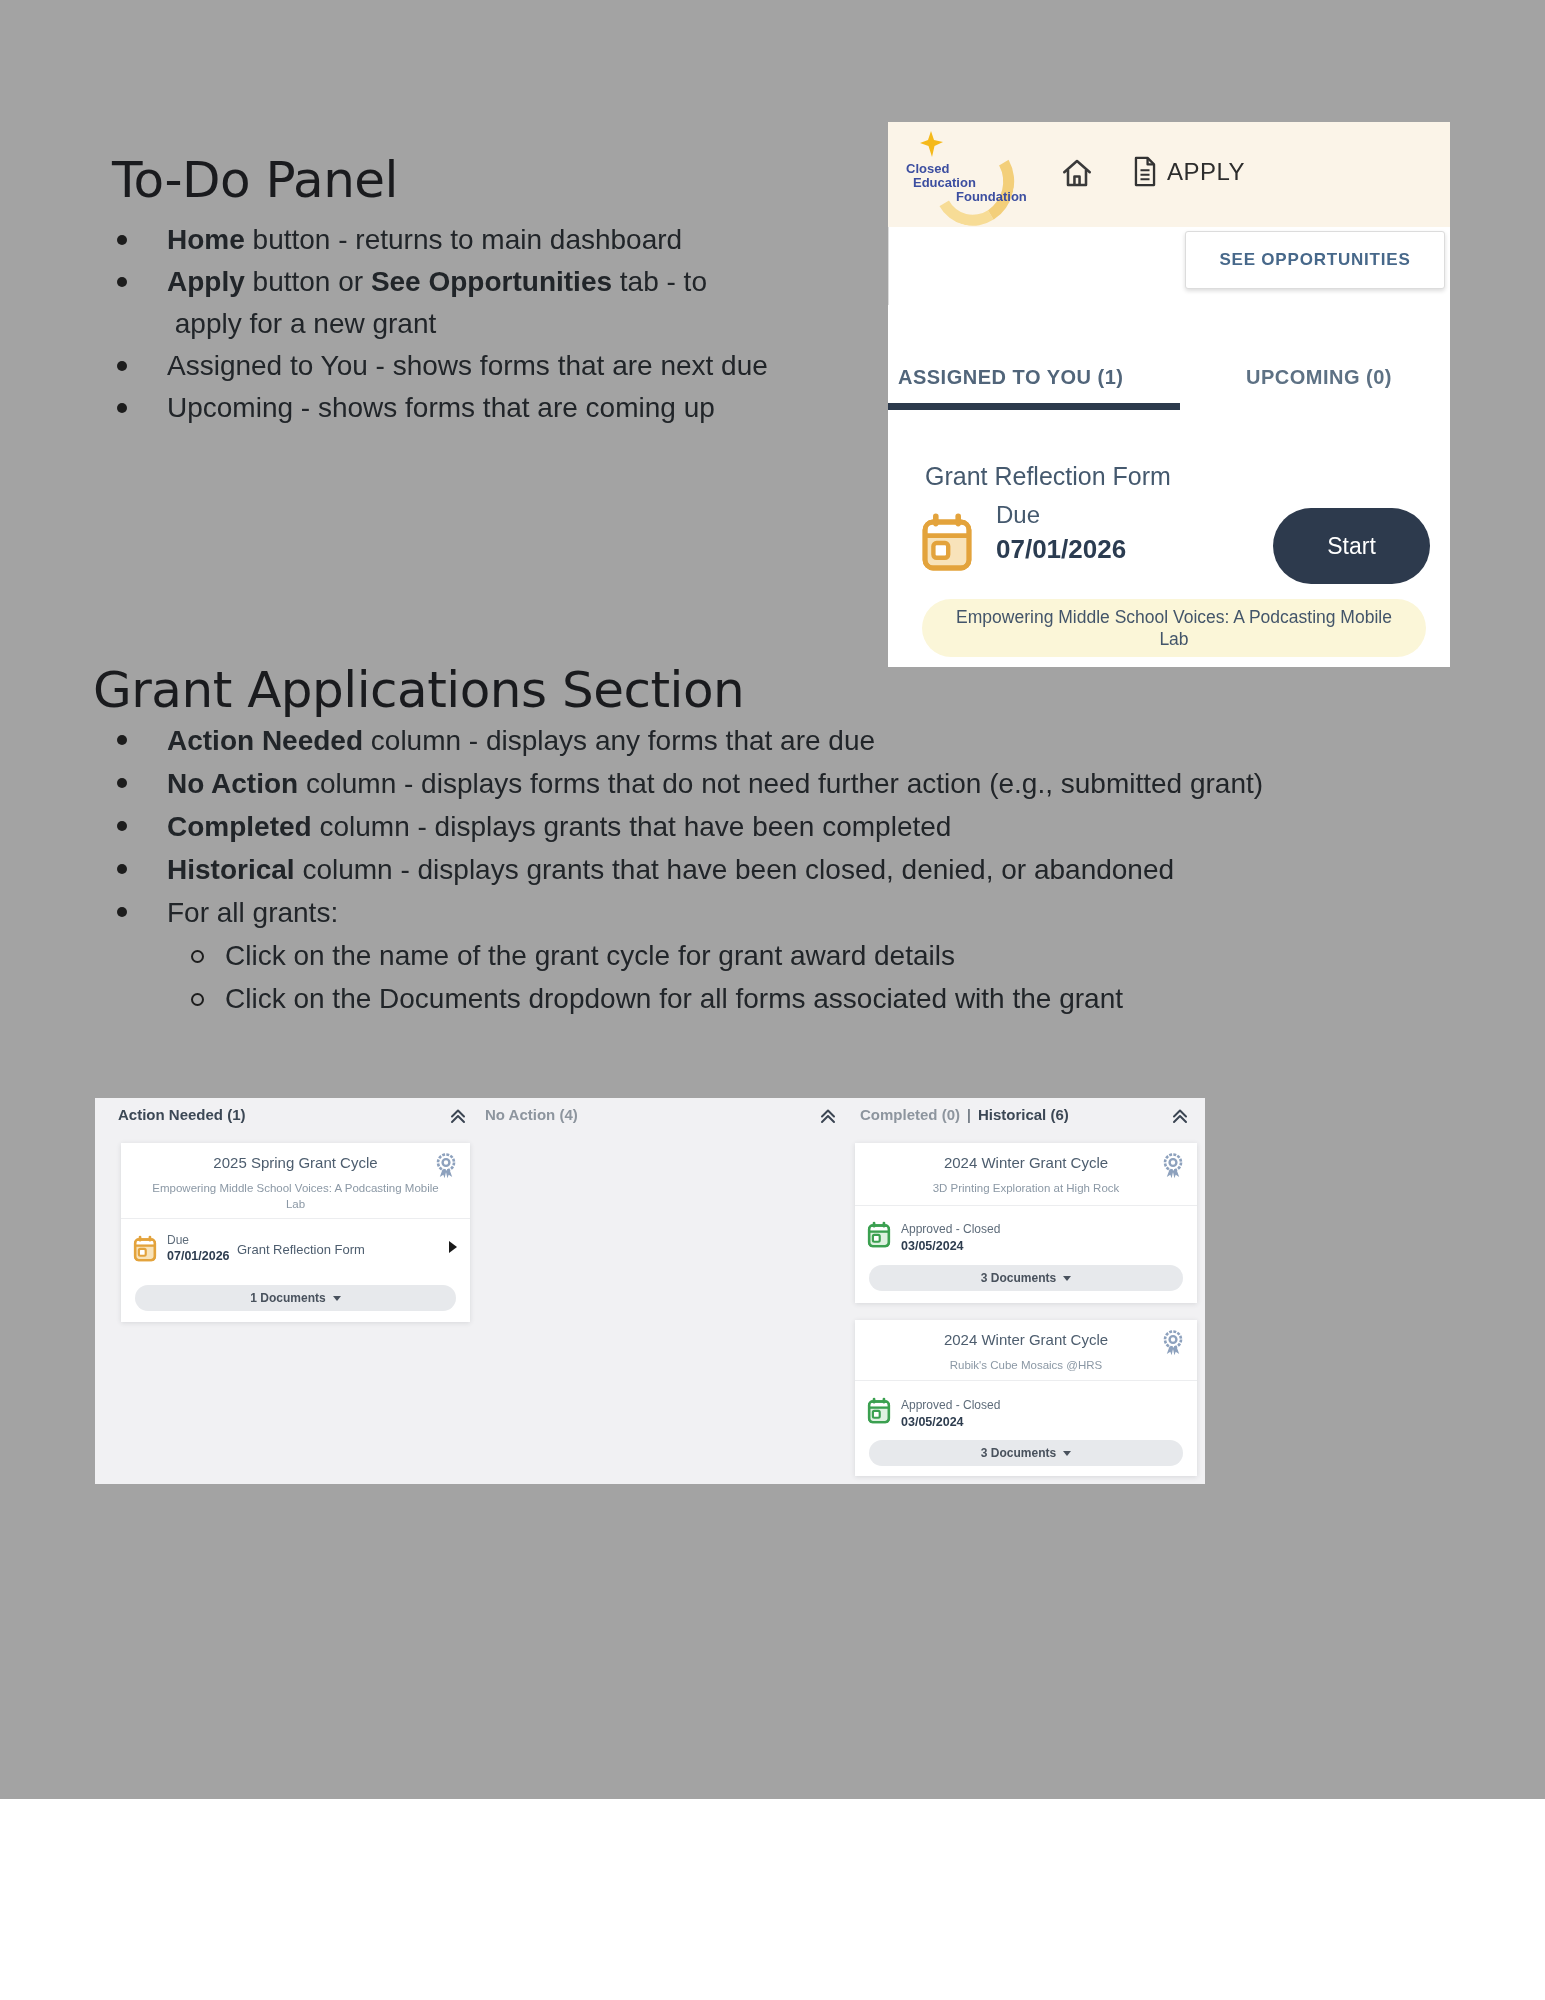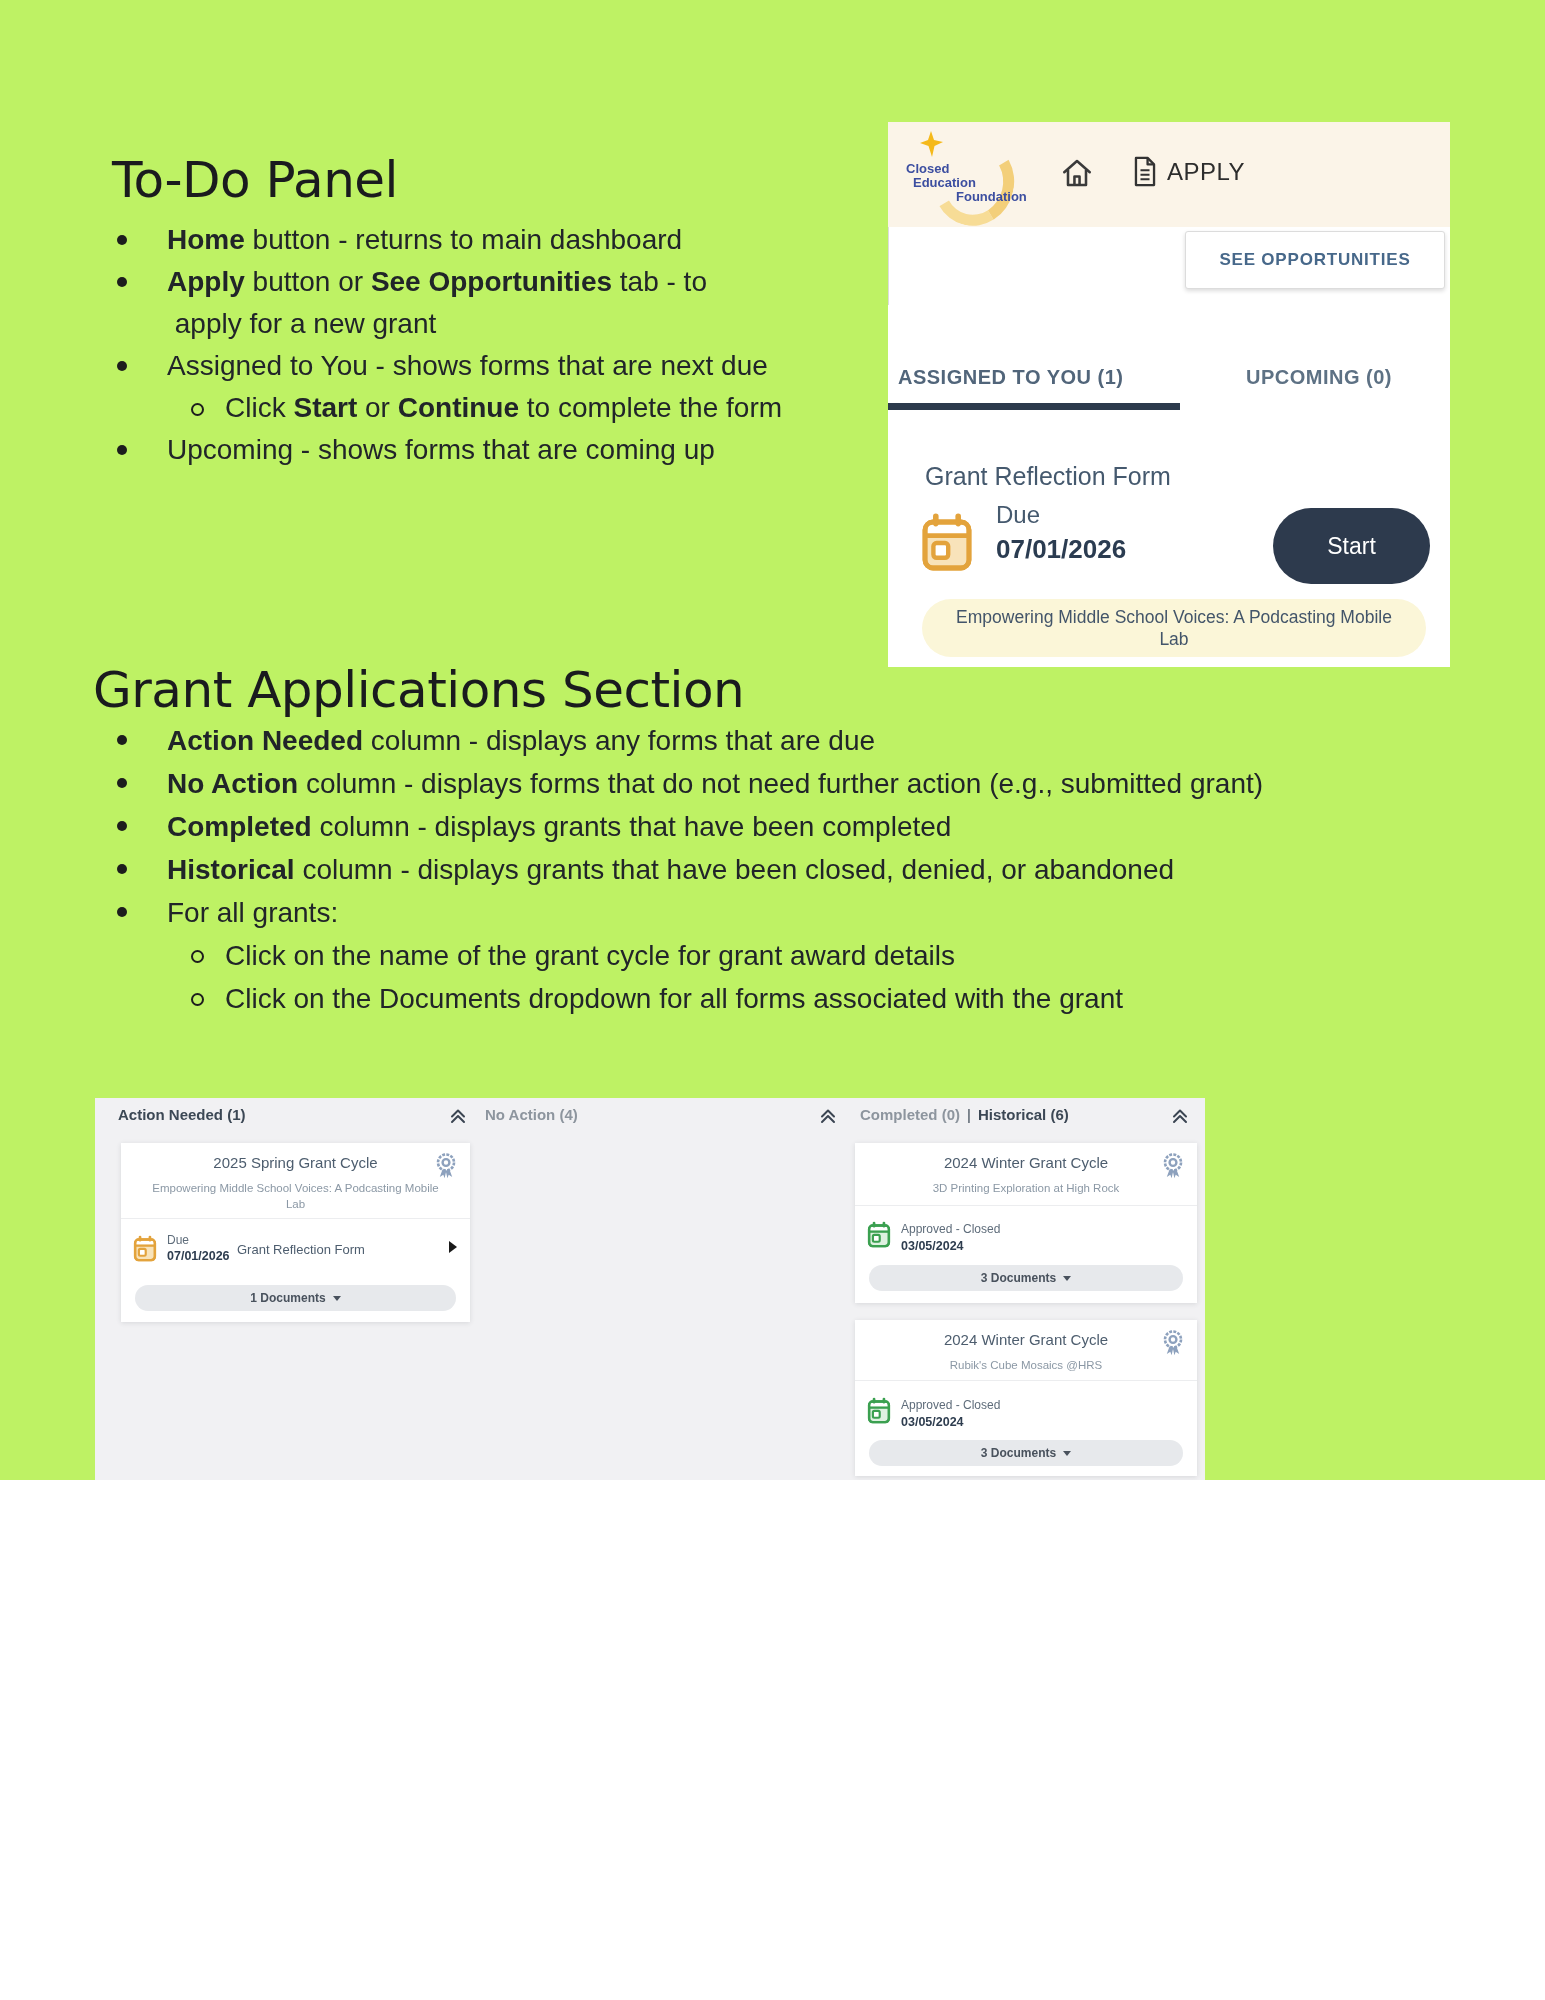--- a/index.html
+++ b/index.html
@@ -1,16 +1,16 @@
 <!DOCTYPE html>
 <html><head>
 <meta charset="utf-8">
 <style>
   html,body{margin:0;padding:0;background:#fff;}
-  .canvas{position:relative;width:1545px;height:1480px;background:#bef264;overflow:hidden;
+  .canvas{position:relative;width:1545px;height:1799px;background:#a3a3a3;overflow:hidden;
           font-family:"Liberation Sans", sans-serif;}
   
   .doc-h{position:absolute;margin:0;font-weight:400;font-size:50px;line-height:48px;
          letter-spacing:-0.5px;color:#1a1b1e;font-family:"DejaVu Sans","Liberation Sans",sans-serif;}
   #todo-h{left:112px;top:156px;}
   #grants-h{left:93px;top:666px;}
   ul.bullets{position:absolute;list-style:none;margin:0;padding:0;}
   ul.todo{left:110px;top:219px;width:740px;}
   ul.grants{left:110px;top:719px;width:1390px;}
   ul.bullets li{position:relative;font-size:28px;color:#212529;padding-left:57px;}
@@ -97,21 +97,20 @@
 <body>
 
 <div class="canvas">
 
   <h1 class="doc-h" id="todo-h">To-Do Panel</h1>
   <ul class="bullets todo" id="todo-list">
       <li><span class="marker"></span><span class="btext"><span class="b">Home</span><span> button - returns to main dashboard</span></span></li>
       <li><span class="marker"></span><span class="btext"><span class="b">Apply</span><span> button or </span><span class="b">See Opportunities</span><span> tab - to
  apply for a new grant</span></span></li>
       <li><span class="marker"></span><span class="btext"><span>Assigned to You - shows forms that are next due</span></span></li>
-      <li class="sub"><span class="marker"></span><span class="btext"><span>Click </span><span class="b">Start</span><span> or </span><span class="b">Continue</span><span> to complete the form</span></span></li>
       <li><span class="marker"></span><span class="btext"><span>Upcoming - shows forms that are coming up</span></span></li>
     </ul>
 
   <div class="shot1">
     <div class="s1-header">
       <div class="logo">
         <div class="crescent"></div>
         <svg class="star-svg" width="30" height="30" viewBox="0 0 30 30">
           <polygon points="15,1 18,10 27,12 18.5,16 16,27 12.5,16 4,13 12,10" fill="#f5b91a"></polygon>
         </svg>

